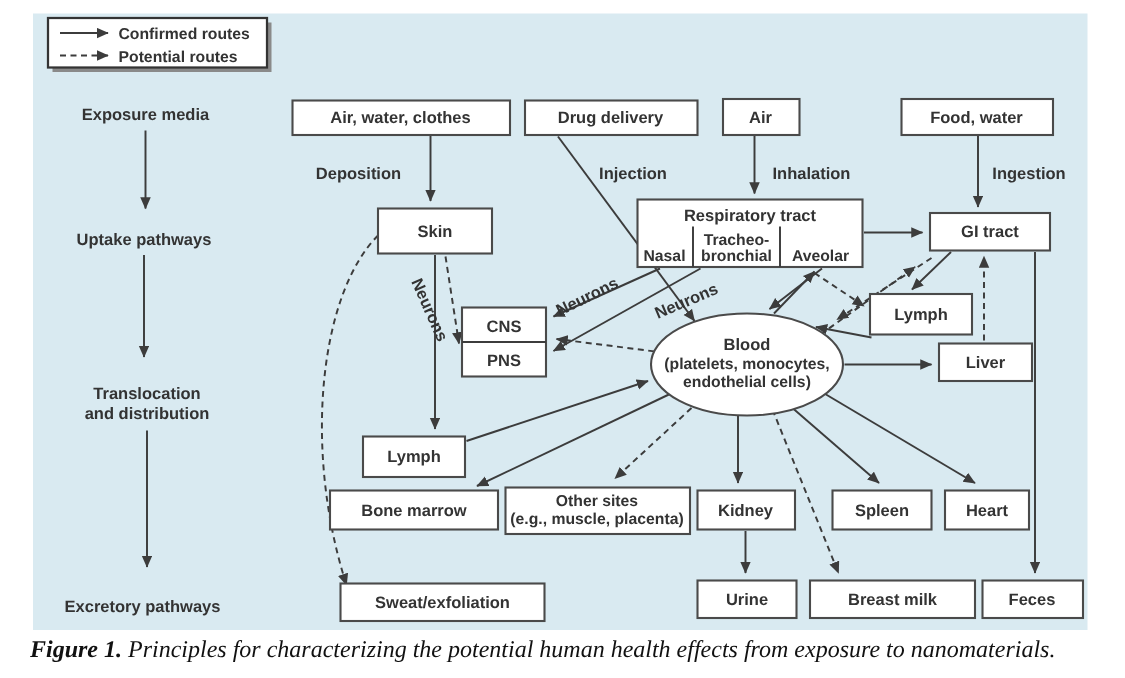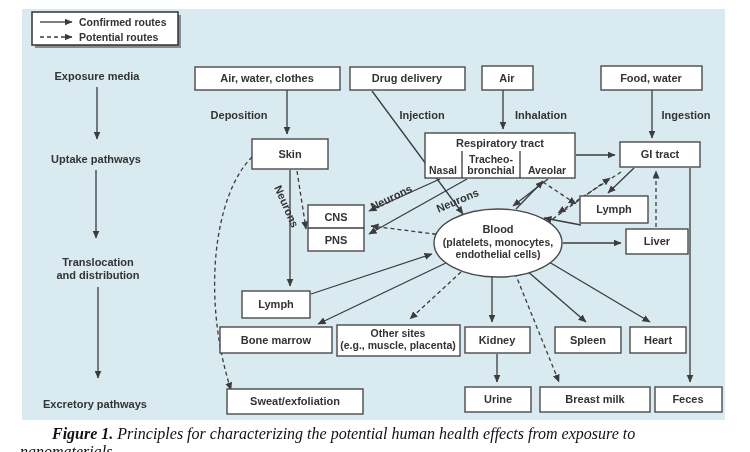--- a/index.html
+++ b/index.html
@@ -7,21 +7,21 @@
         font-family:"Liberation Sans",sans-serif;}
   svg{position:absolute;left:0;top:0;}
   svg text{fill:#333;font-family:"Liberation Sans",sans-serif;font-weight:700;}
   .bx{fill:#ffffff;stroke:#4a4a4a;stroke-width:1.4;}
   .ln{stroke:#3c3c3c;stroke-width:1.3;fill:none;}
   .dl{stroke:#3c3c3c;stroke-width:1.3;fill:none;stroke-dasharray:4 3;}
   .t11{font-size:11px;}
   .t10{font-size:10.5px;}
   .caption{position:absolute;left:20px;top:425px;width:712px;
            font-family:"Liberation Serif",serif;font-size:16px;font-style:italic;color:#111;}
-  .caption b{font-weight:700;margin-left:32px;}
+  .caption b{font-weight:700;}
 </style>
 </head>
 <body>
 
 <div class="page">
 <svg width="750" height="452" viewBox="0 0 750 452">
   <defs>
     <marker id="ah" markerUnits="userSpaceOnUse" markerWidth="9" markerHeight="8" refX="7.5" refY="3.5" orient="auto">
       <path d="M0,0 L8,3.5 L0,7 z" fill="#3c3c3c"></path>
     </marker>

